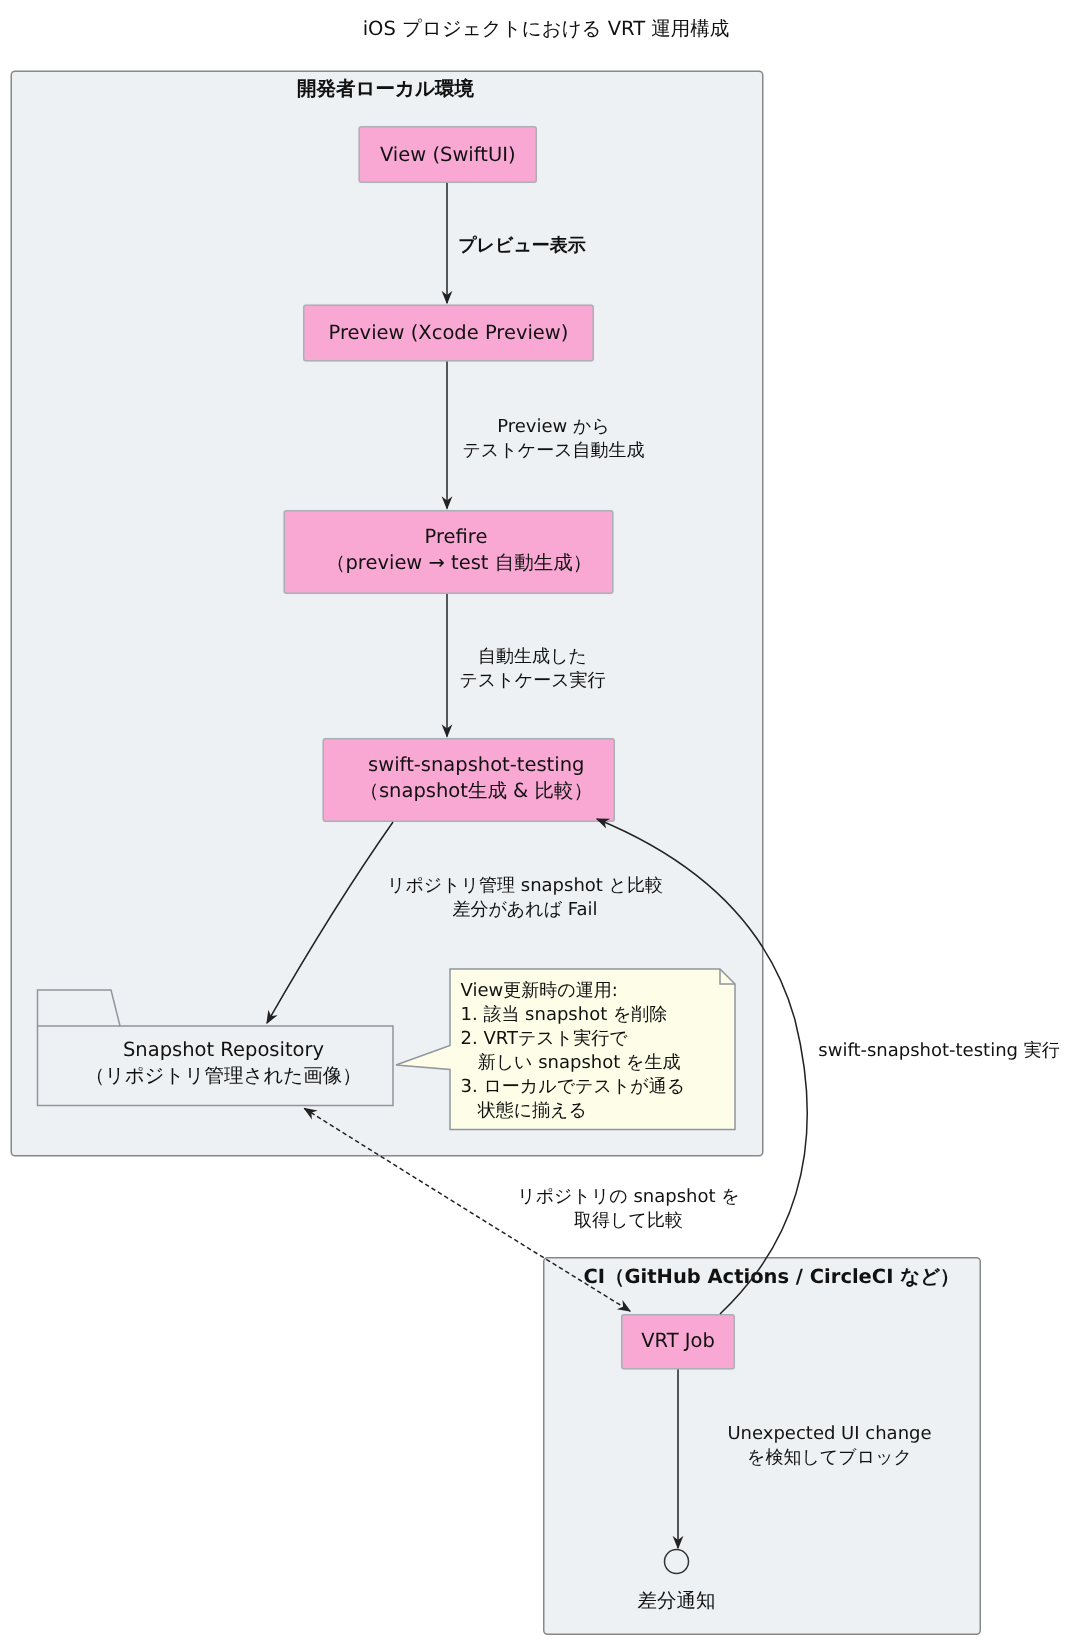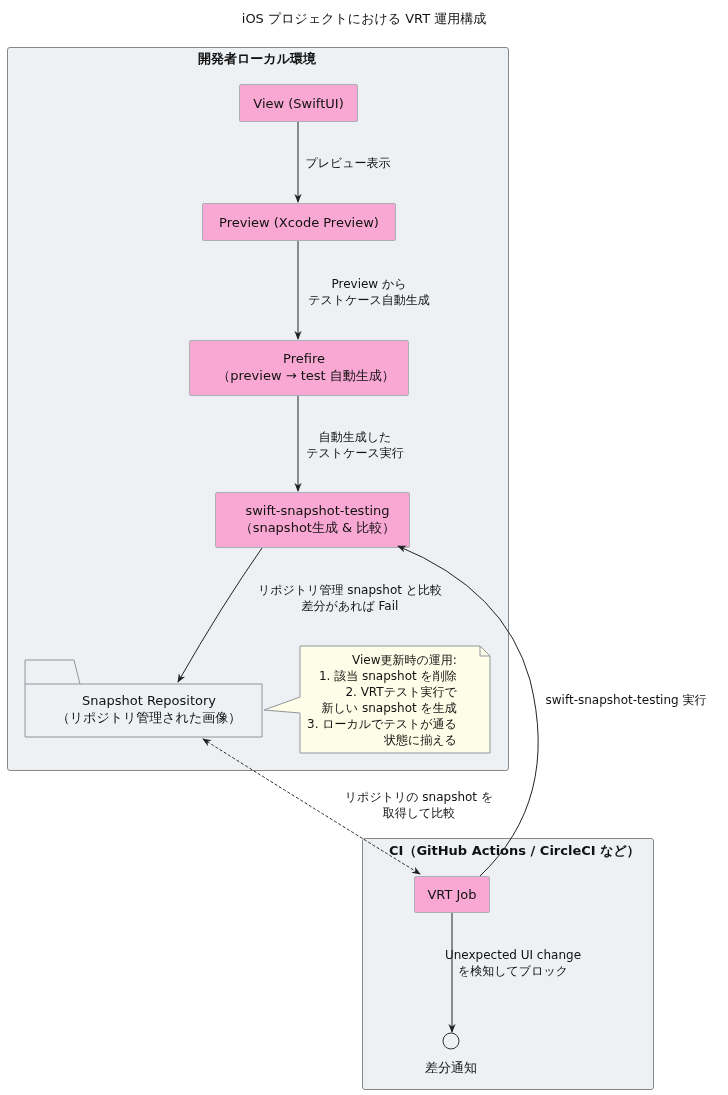--- a/index.html
+++ b/index.html
@@ -8,21 +8,21 @@
   .title { position: absolute; left: 0; width: 728px; top: 10px; text-align: center;
            font-size: 13px; font-weight: normal; }
   .group { position: absolute; background: #eef1f4; border: 1px solid #888; border-radius: 3px; }
   .group-label { position: absolute; font-size: 13px; font-weight: bold; white-space: nowrap; }
   .node { position: absolute; background: #f9a8d4; border: 1px solid #a9b0b6; border-radius: 2px;
           font-size: 13px; box-sizing: border-box; white-space: pre; line-height: 17px;
           box-shadow: 0 0 1px rgba(0,0,0,0.05); }
   .node.center { display: flex; align-items: center; justify-content: center; }
   .node.left { padding: 9px 0 0 10px; text-align: center; }
   .edge-label { position: absolute; font-size: 12px; text-align: center; white-space: pre; line-height: 16px; }
-  .note-text { position: absolute; font-size: 12px; white-space: pre; line-height: 16px; text-align: right; }
+  .note-text { position: absolute; font-size: 12px; white-space: pre; line-height: 16px; }
   svg.edges { position: absolute; left: 0; top: 0; width: 728px; height: 1095px; pointer-events: none; }
   svg.edges * { pointer-events: auto; }
 </style>
 </head>
 <body>
 
 <div class="title">iOS プロジェクトにおける VRT 運用構成</div>
 
 <div class="group" style="left:7px; top:47px; width:500px; height:722px;"></div>
 <div class="group-label" style="left:0; width:514px; text-align:center; top:50px;">開発者ローカル環境</div>
@@ -73,24 +73,24 @@
   </defs>
   <line x1="298" y1="122" x2="298" y2="202" stroke="#222" stroke-width="1" marker-end="url(#arrow)"></line>
   <line x1="298" y1="241" x2="298" y2="339" stroke="#222" stroke-width="1" marker-end="url(#arrow)"></line>
   <line x1="298" y1="396" x2="298" y2="491" stroke="#222" stroke-width="1" marker-end="url(#arrow)"></line>
   <path d="M262 548 Q222 605 178 682" fill="none" stroke="#222" stroke-width="1" marker-end="url(#arrow)"></path>
   <path d="M203 739 Q300 800 420 874" fill="none" stroke="#222" stroke-width="1" stroke-dasharray="3,2" marker-start="url(#arrow)" marker-end="url(#arrow)"></path>
   <path d="M480 876 Q560 800 530 680 Q505 590 398 546" fill="none" stroke="#222" stroke-width="1" marker-end="url(#arrow)"></path>
   <line x1="452" y1="913" x2="452" y2="1032" stroke="#222" stroke-width="1" marker-end="url(#arrow)"></line>
 </svg>
 
-<div class="edge-label" style="left:300px; top:155px; width:96px;">プレビュー表示</div>
+<div class="edge-label" style="left:300px; top:155px; width:96px;font-weight:bold;">プレビュー表示</div>
 <div class="edge-label" style="left:298px; top:276px; width:142px;">Preview から
 テストケース自動生成</div>
 <div class="edge-label" style="left:298px; top:429px; width:114px;">自動生成した
 テストケース実行</div>
 <div class="edge-label" style="left:243px; top:582px; width:214px;">リポジトリ管理 snapshot と比較
 差分があれば Fail</div>
 <div class="edge-label" style="left:326px; top:789px; width:186px;">リポジトリの snapshot を
 取得して比較</div>
 <div class="edge-label" style="left:528px; top:692px; width:196px;">swift-snapshot-testing 実行</div>
-<div class="edge-label" style="left:436px; top:947px; width:154px;">Unexpected UI change
+<div class="edge-label" style="left:476px; top:947px; width:154px;">Unexpected UI change
 を検知してブロック</div>
 
 </body></html>

